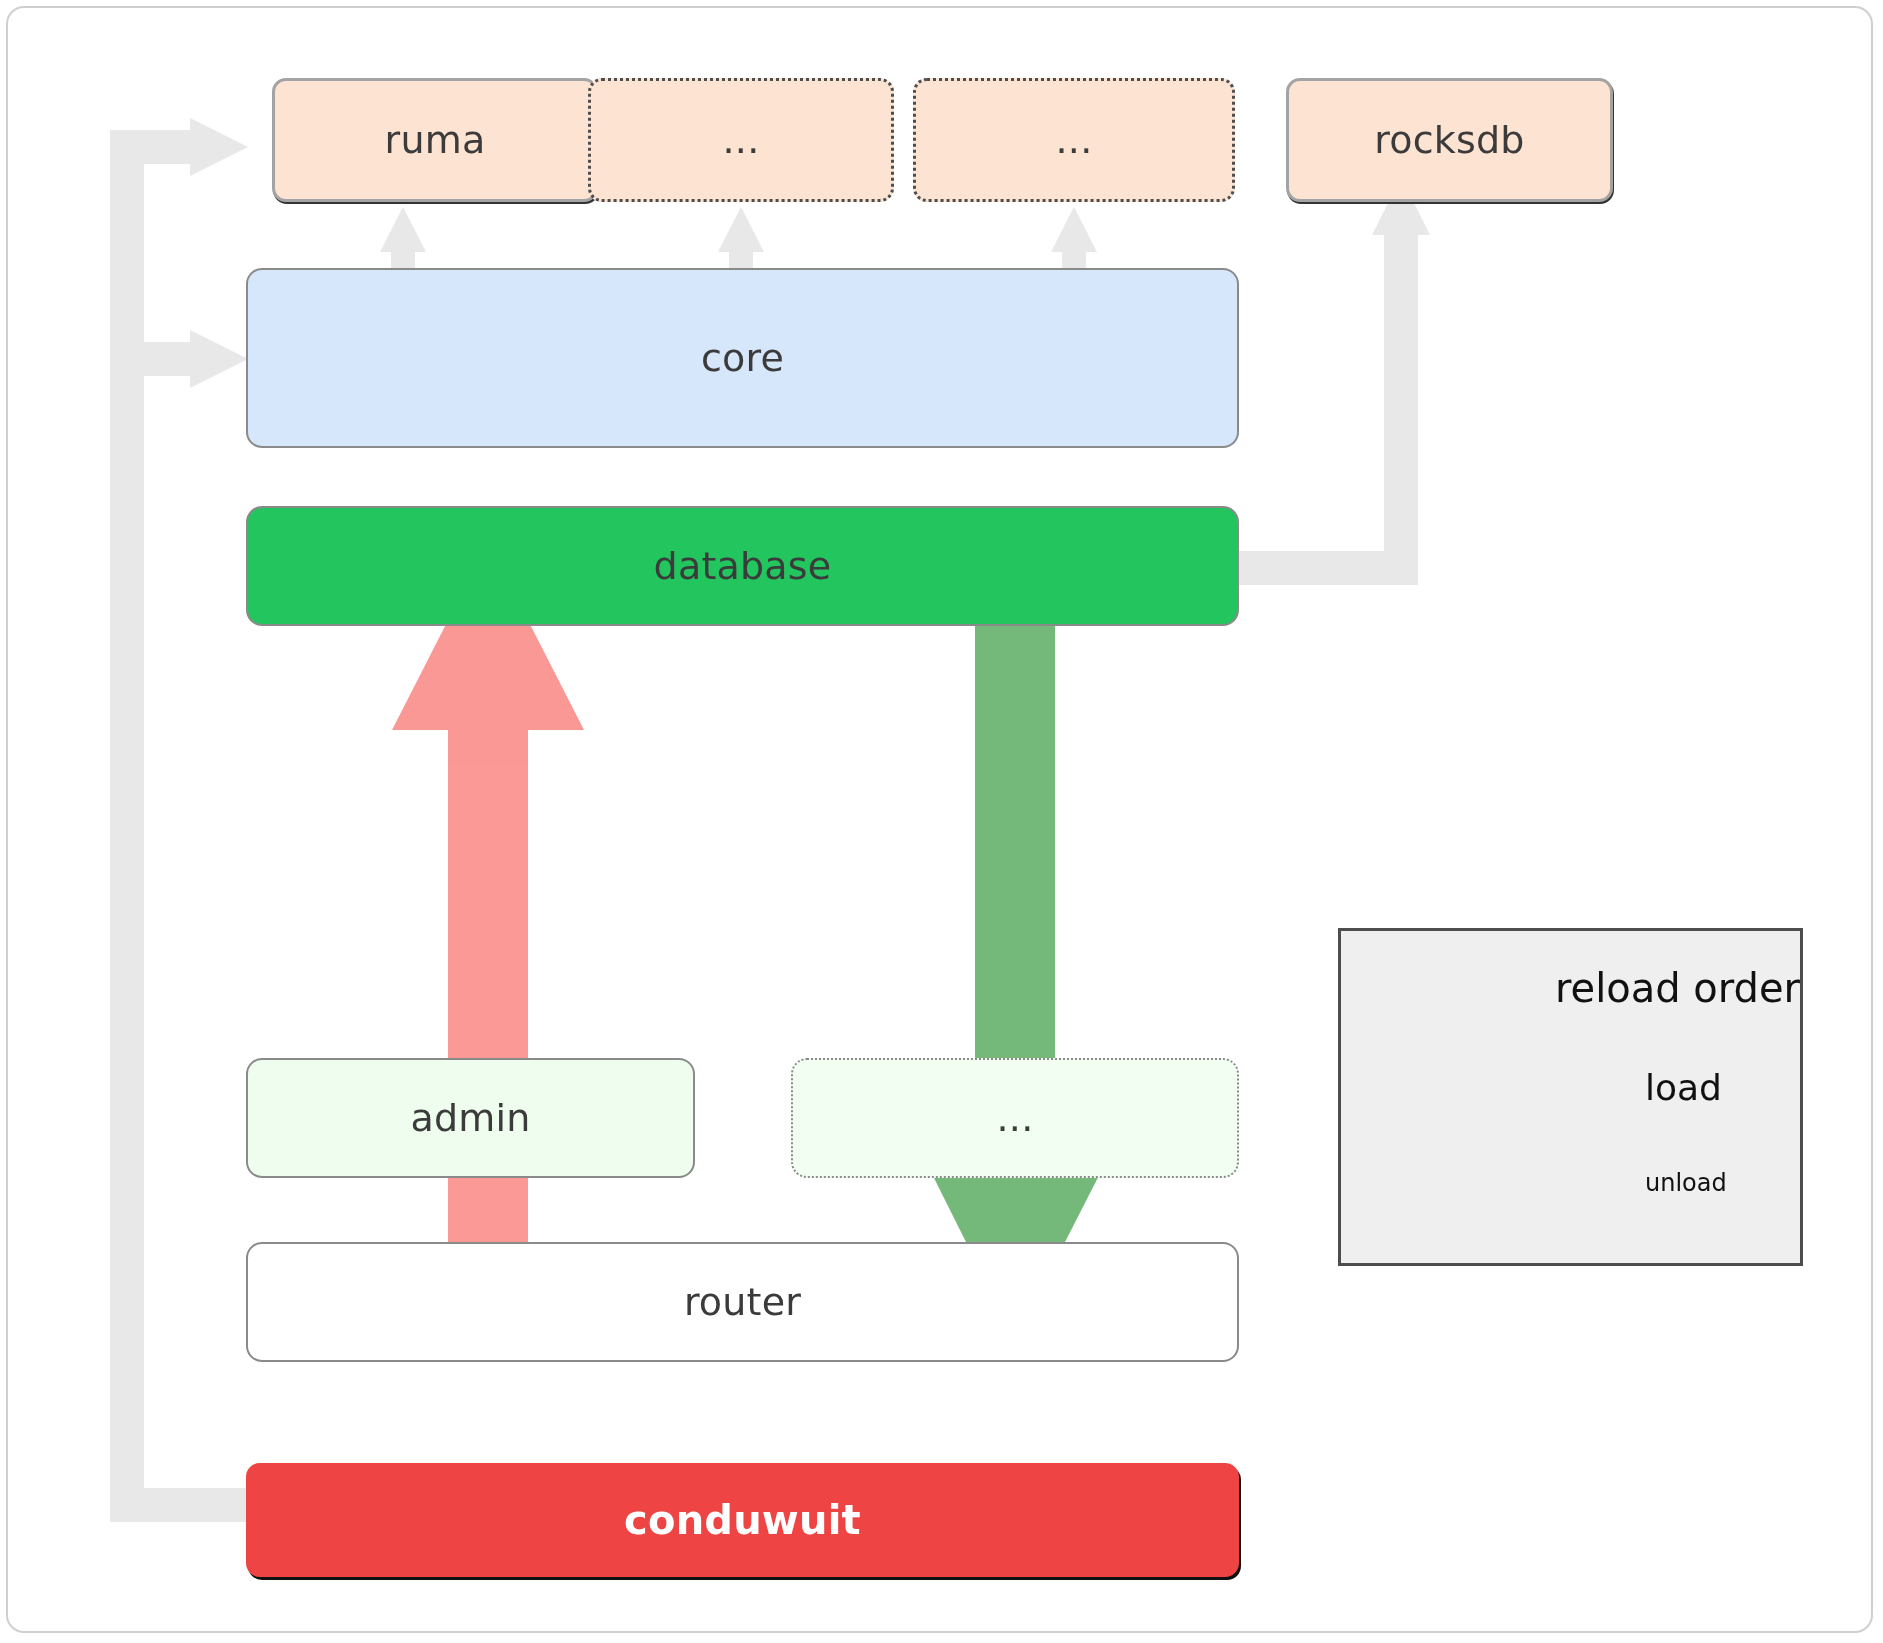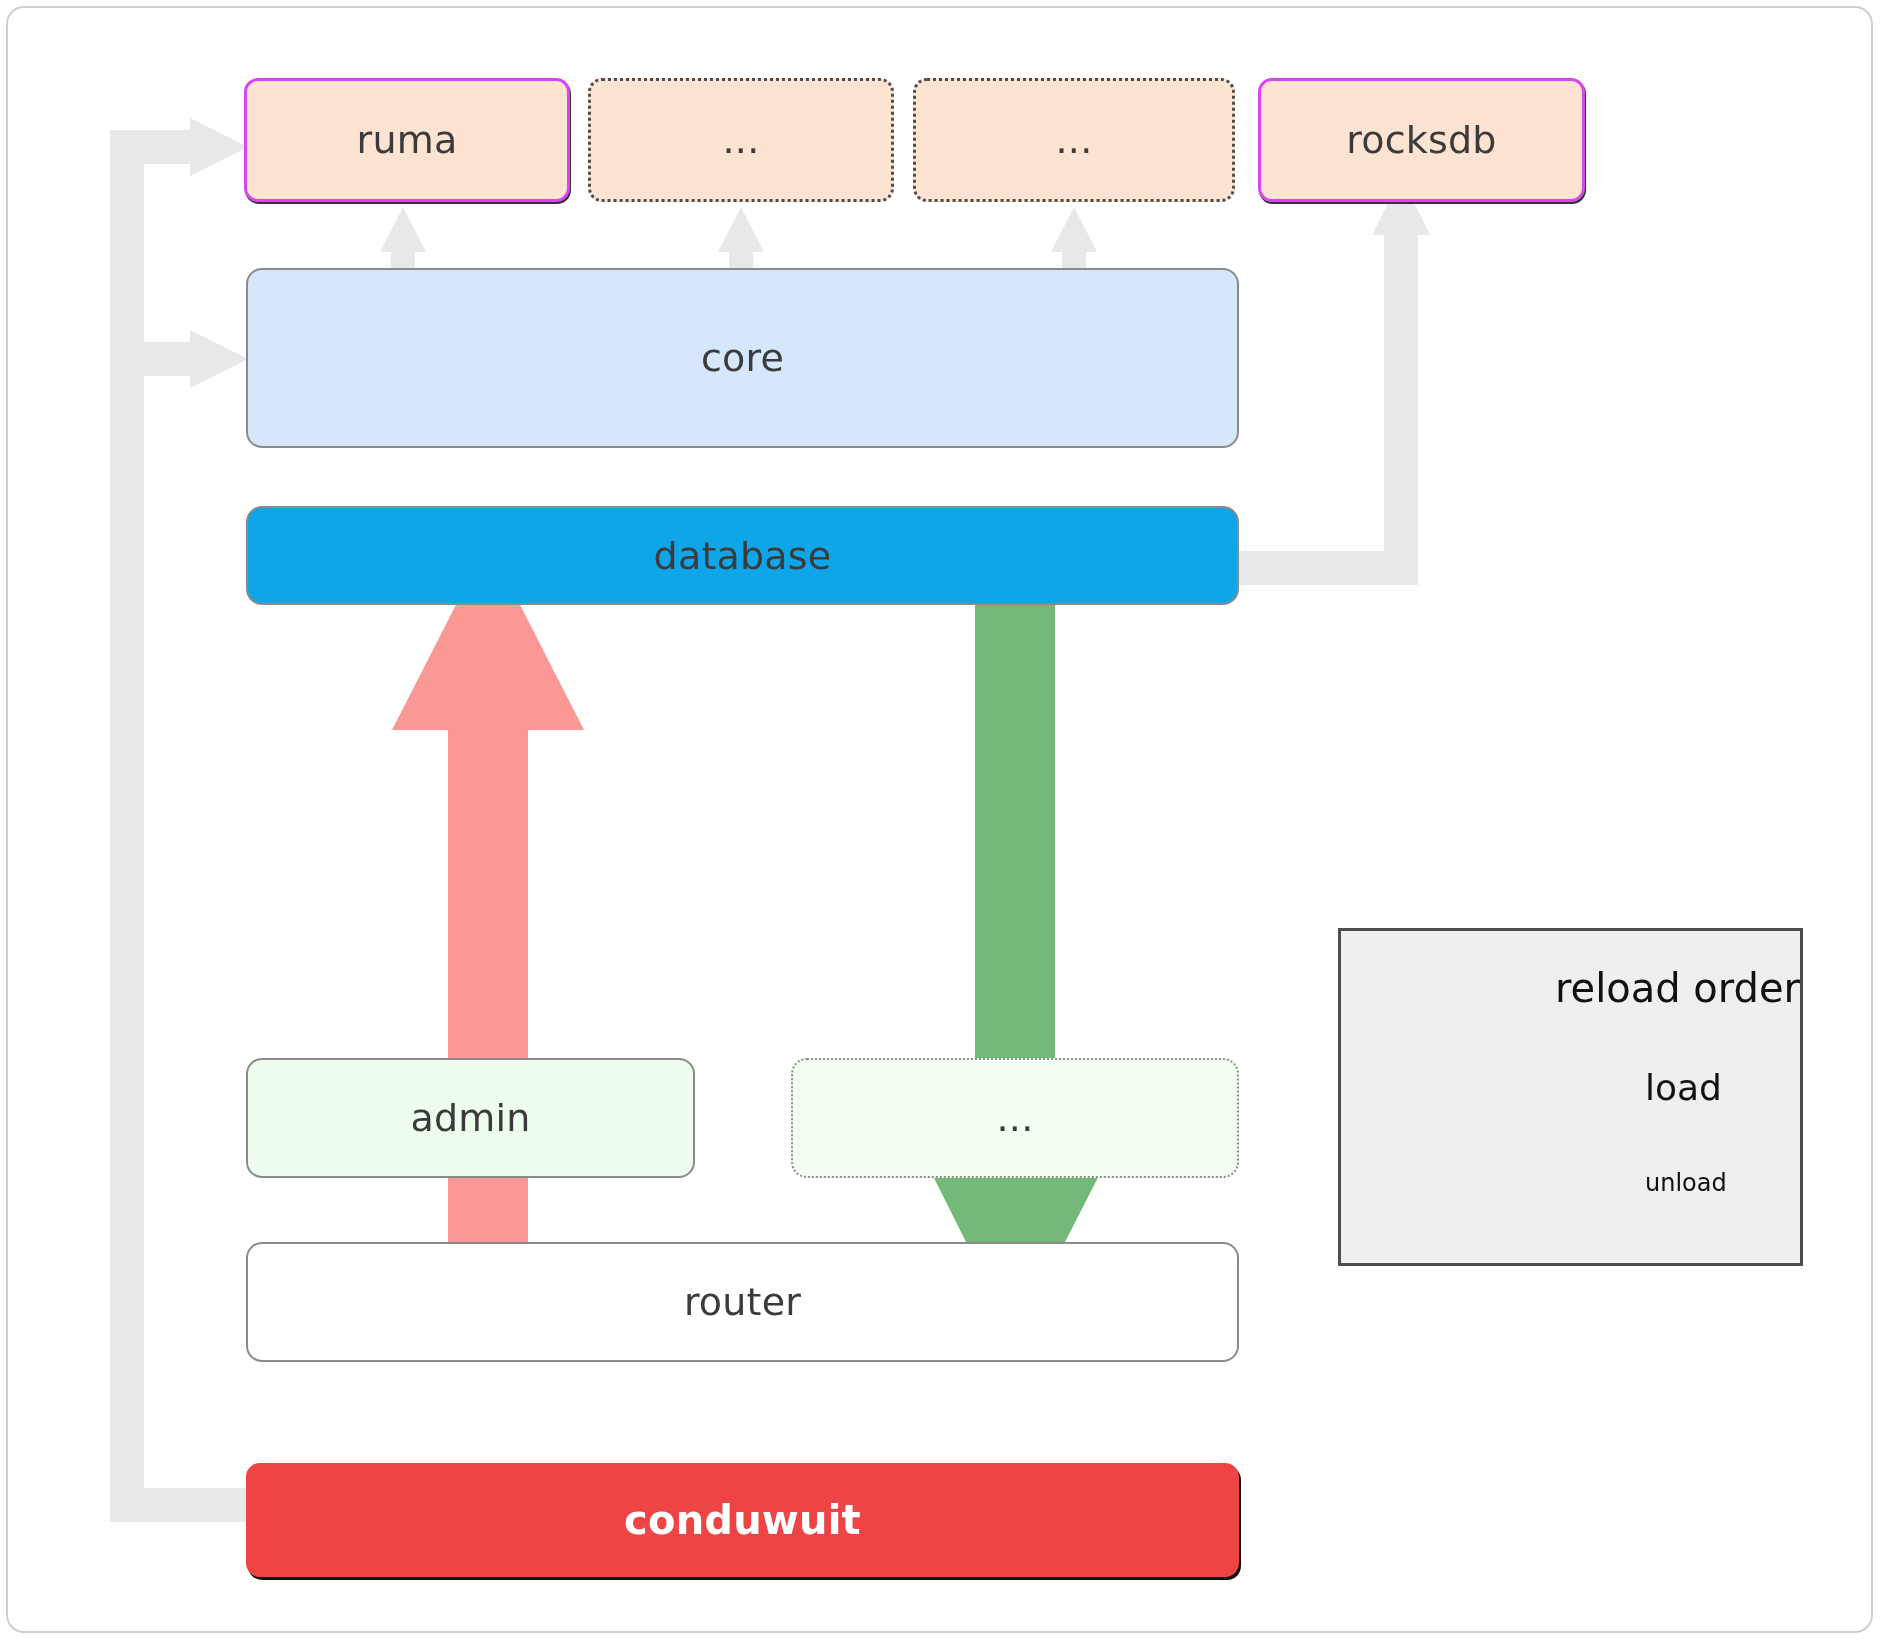--- a/index.html
+++ b/index.html
@@ -42,21 +42,21 @@
     font-size: 38px;
     color: #3b3b3b;
     letter-spacing: 0.2px;
     line-height: 1;
   }
   
   .dep {
     background: #fde3d2;
     border-radius: 14px;
   }
-  .dep.solid { border: 3px solid #d946ef; box-shadow: 1px 2px 0 #333; }
+  .dep.solid { border: 3px solid #a3a3a3; box-shadow: 1px 2px 0 #333; margin-left: 28px; }
   .dep.dotted { border: 3px dotted #4d4d4d; }
 
   
   .core-box {
     background: #d6e7fb;
     border: 2px solid #8a8a8a;
     border-radius: 16px;
   }
   
   .layer {
@@ -183,21 +183,21 @@
   </div>
 
   <div class="node core-box" style="left:246px; top:268px; width:993px; height:180px;">
     <span class="lbl">core</span>
   </div>
 
   <div class="node dep solid" style="left:1258px; top:78px; width:327px; height:124px;">
     <span class="lbl">rocksdb</span>
   </div>
 
-  <div class="node layer" style="left:246px; top:506px; width:993px; height:99px; background:#0ea5e9;">
+  <div class="node layer" style="left:246px; top:506px; width:993px; height:120px; background:#22c55e;">
     <span class="lbl">database</span>
   </div>
 
 
 
   <div class="node layer" style="left:246px; top:1058px; width:449px; height:120px; background:#eefdee;justify-content:center;">
     <span class="lbl">admin</span>
   </div>
 
   <div class="node layer dotted" style="left:791px; top:1058px; width:448px; height:120px; background:#f3fef3;">

